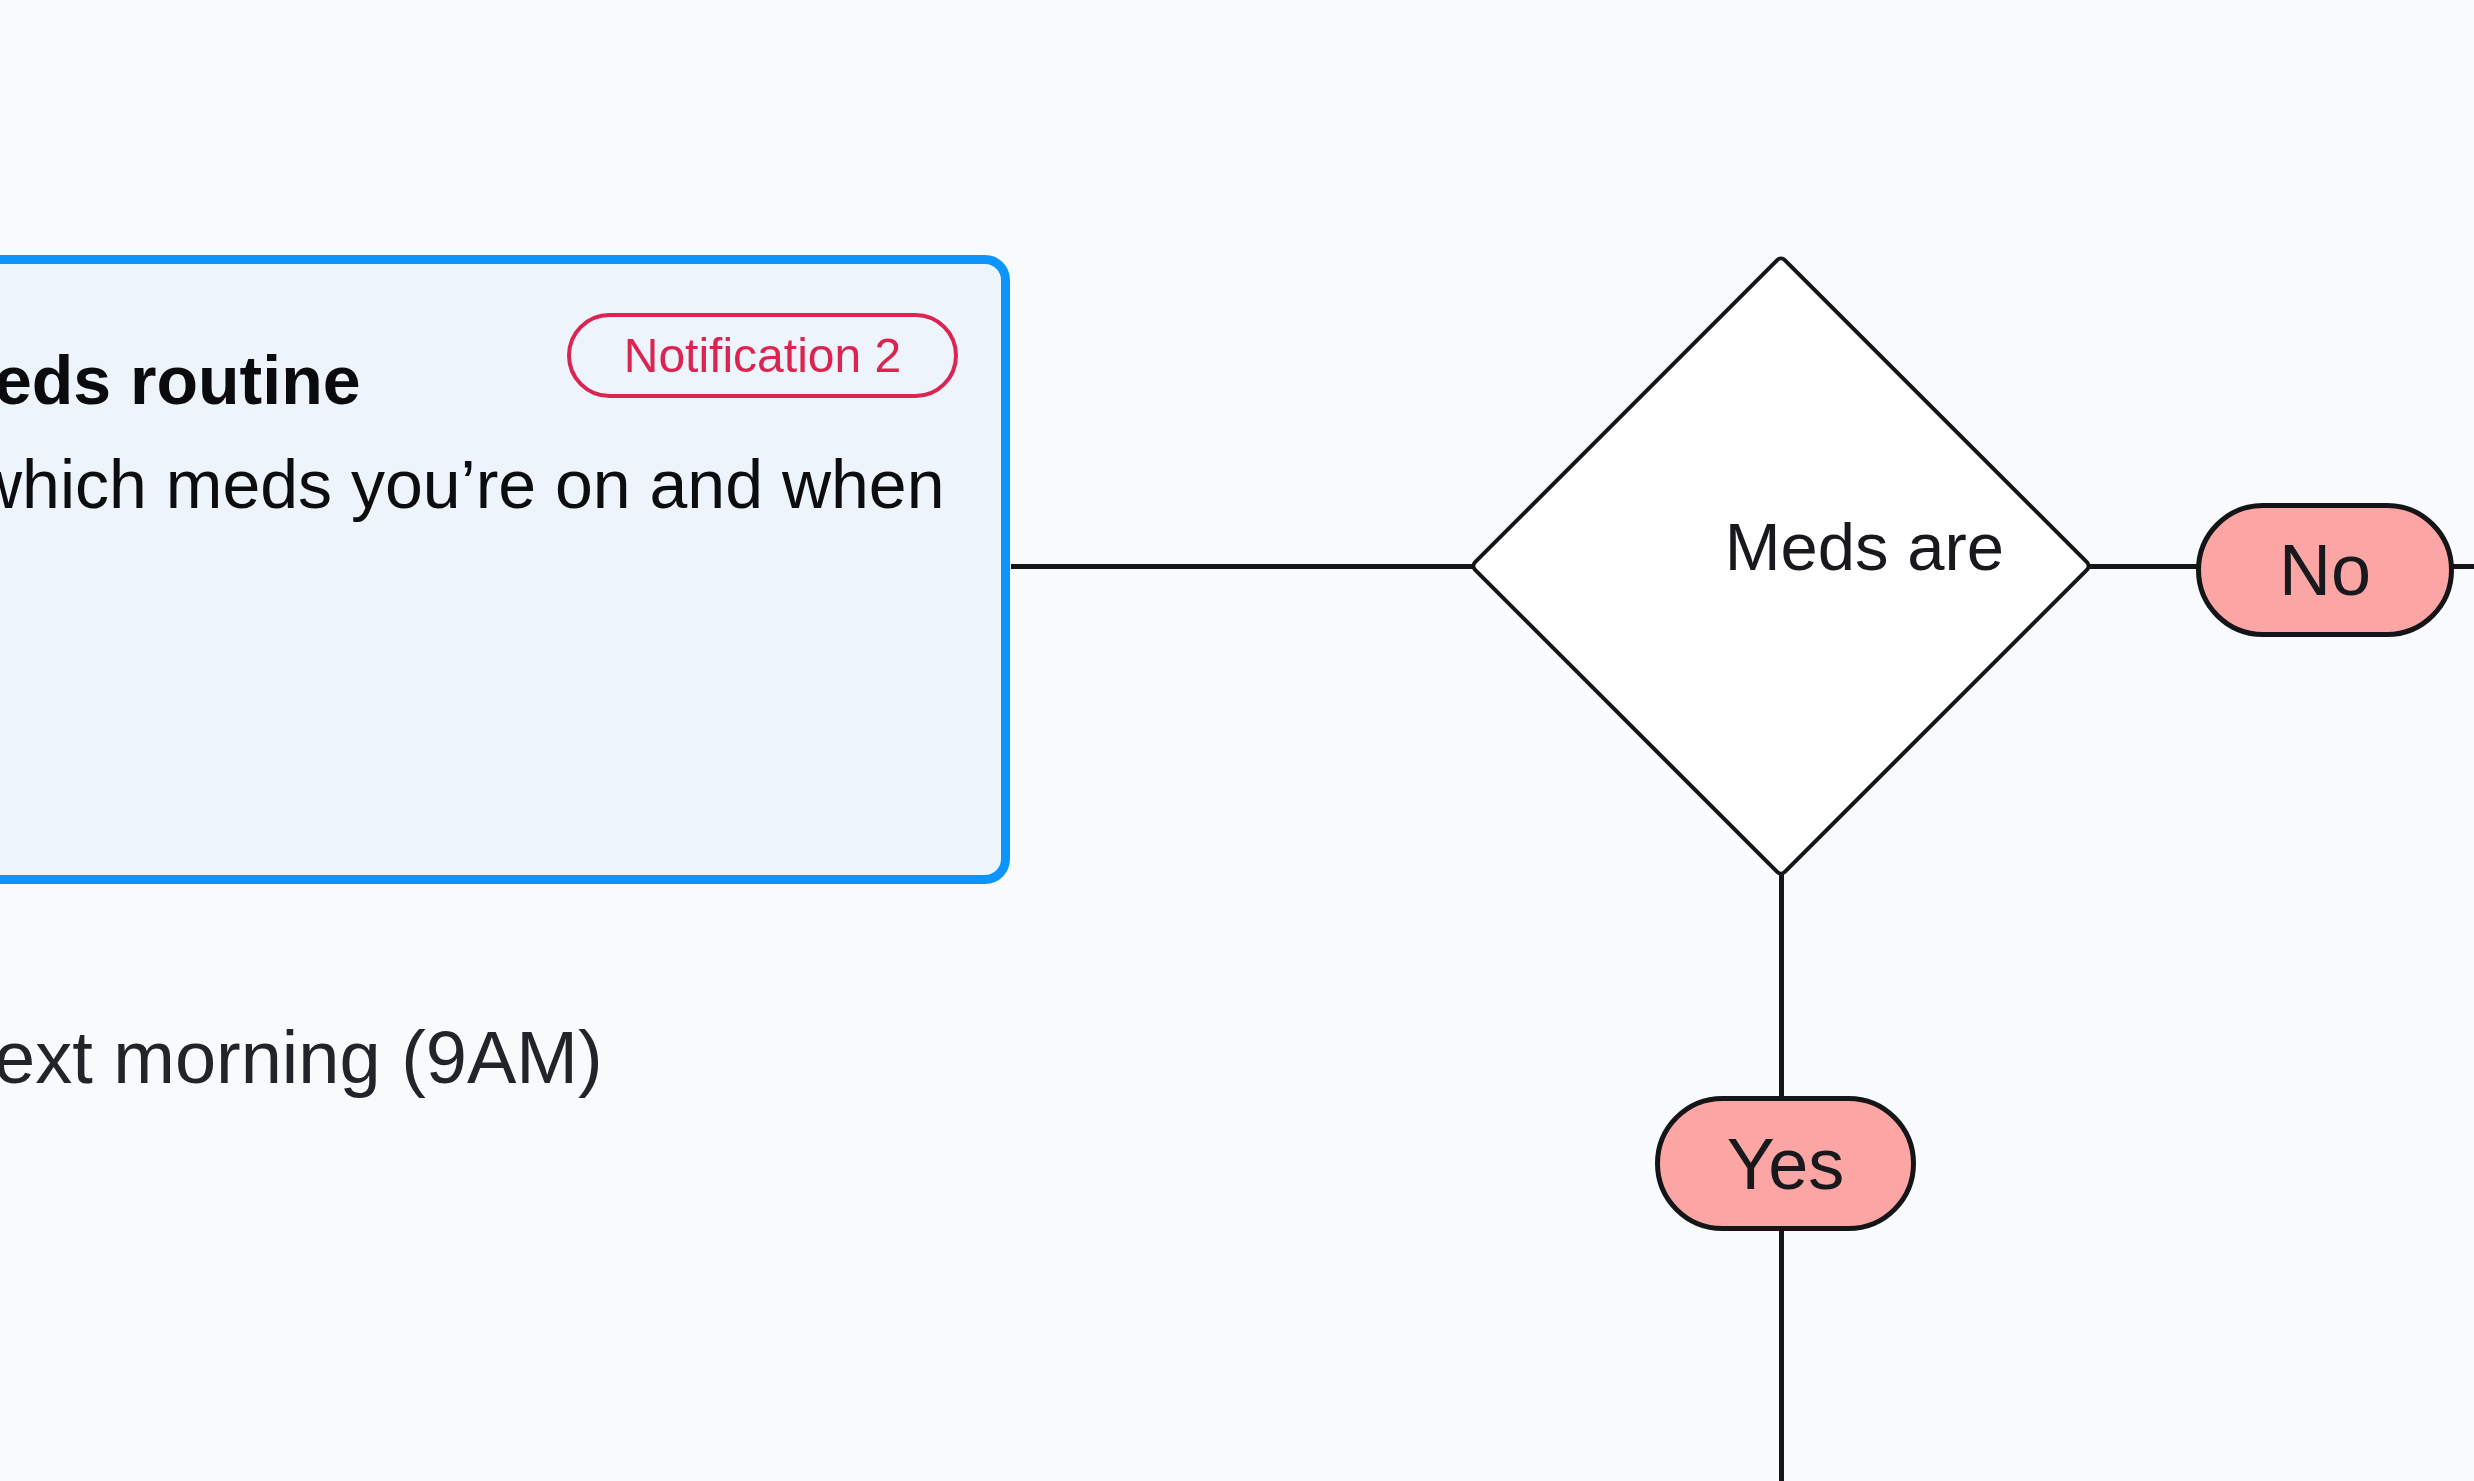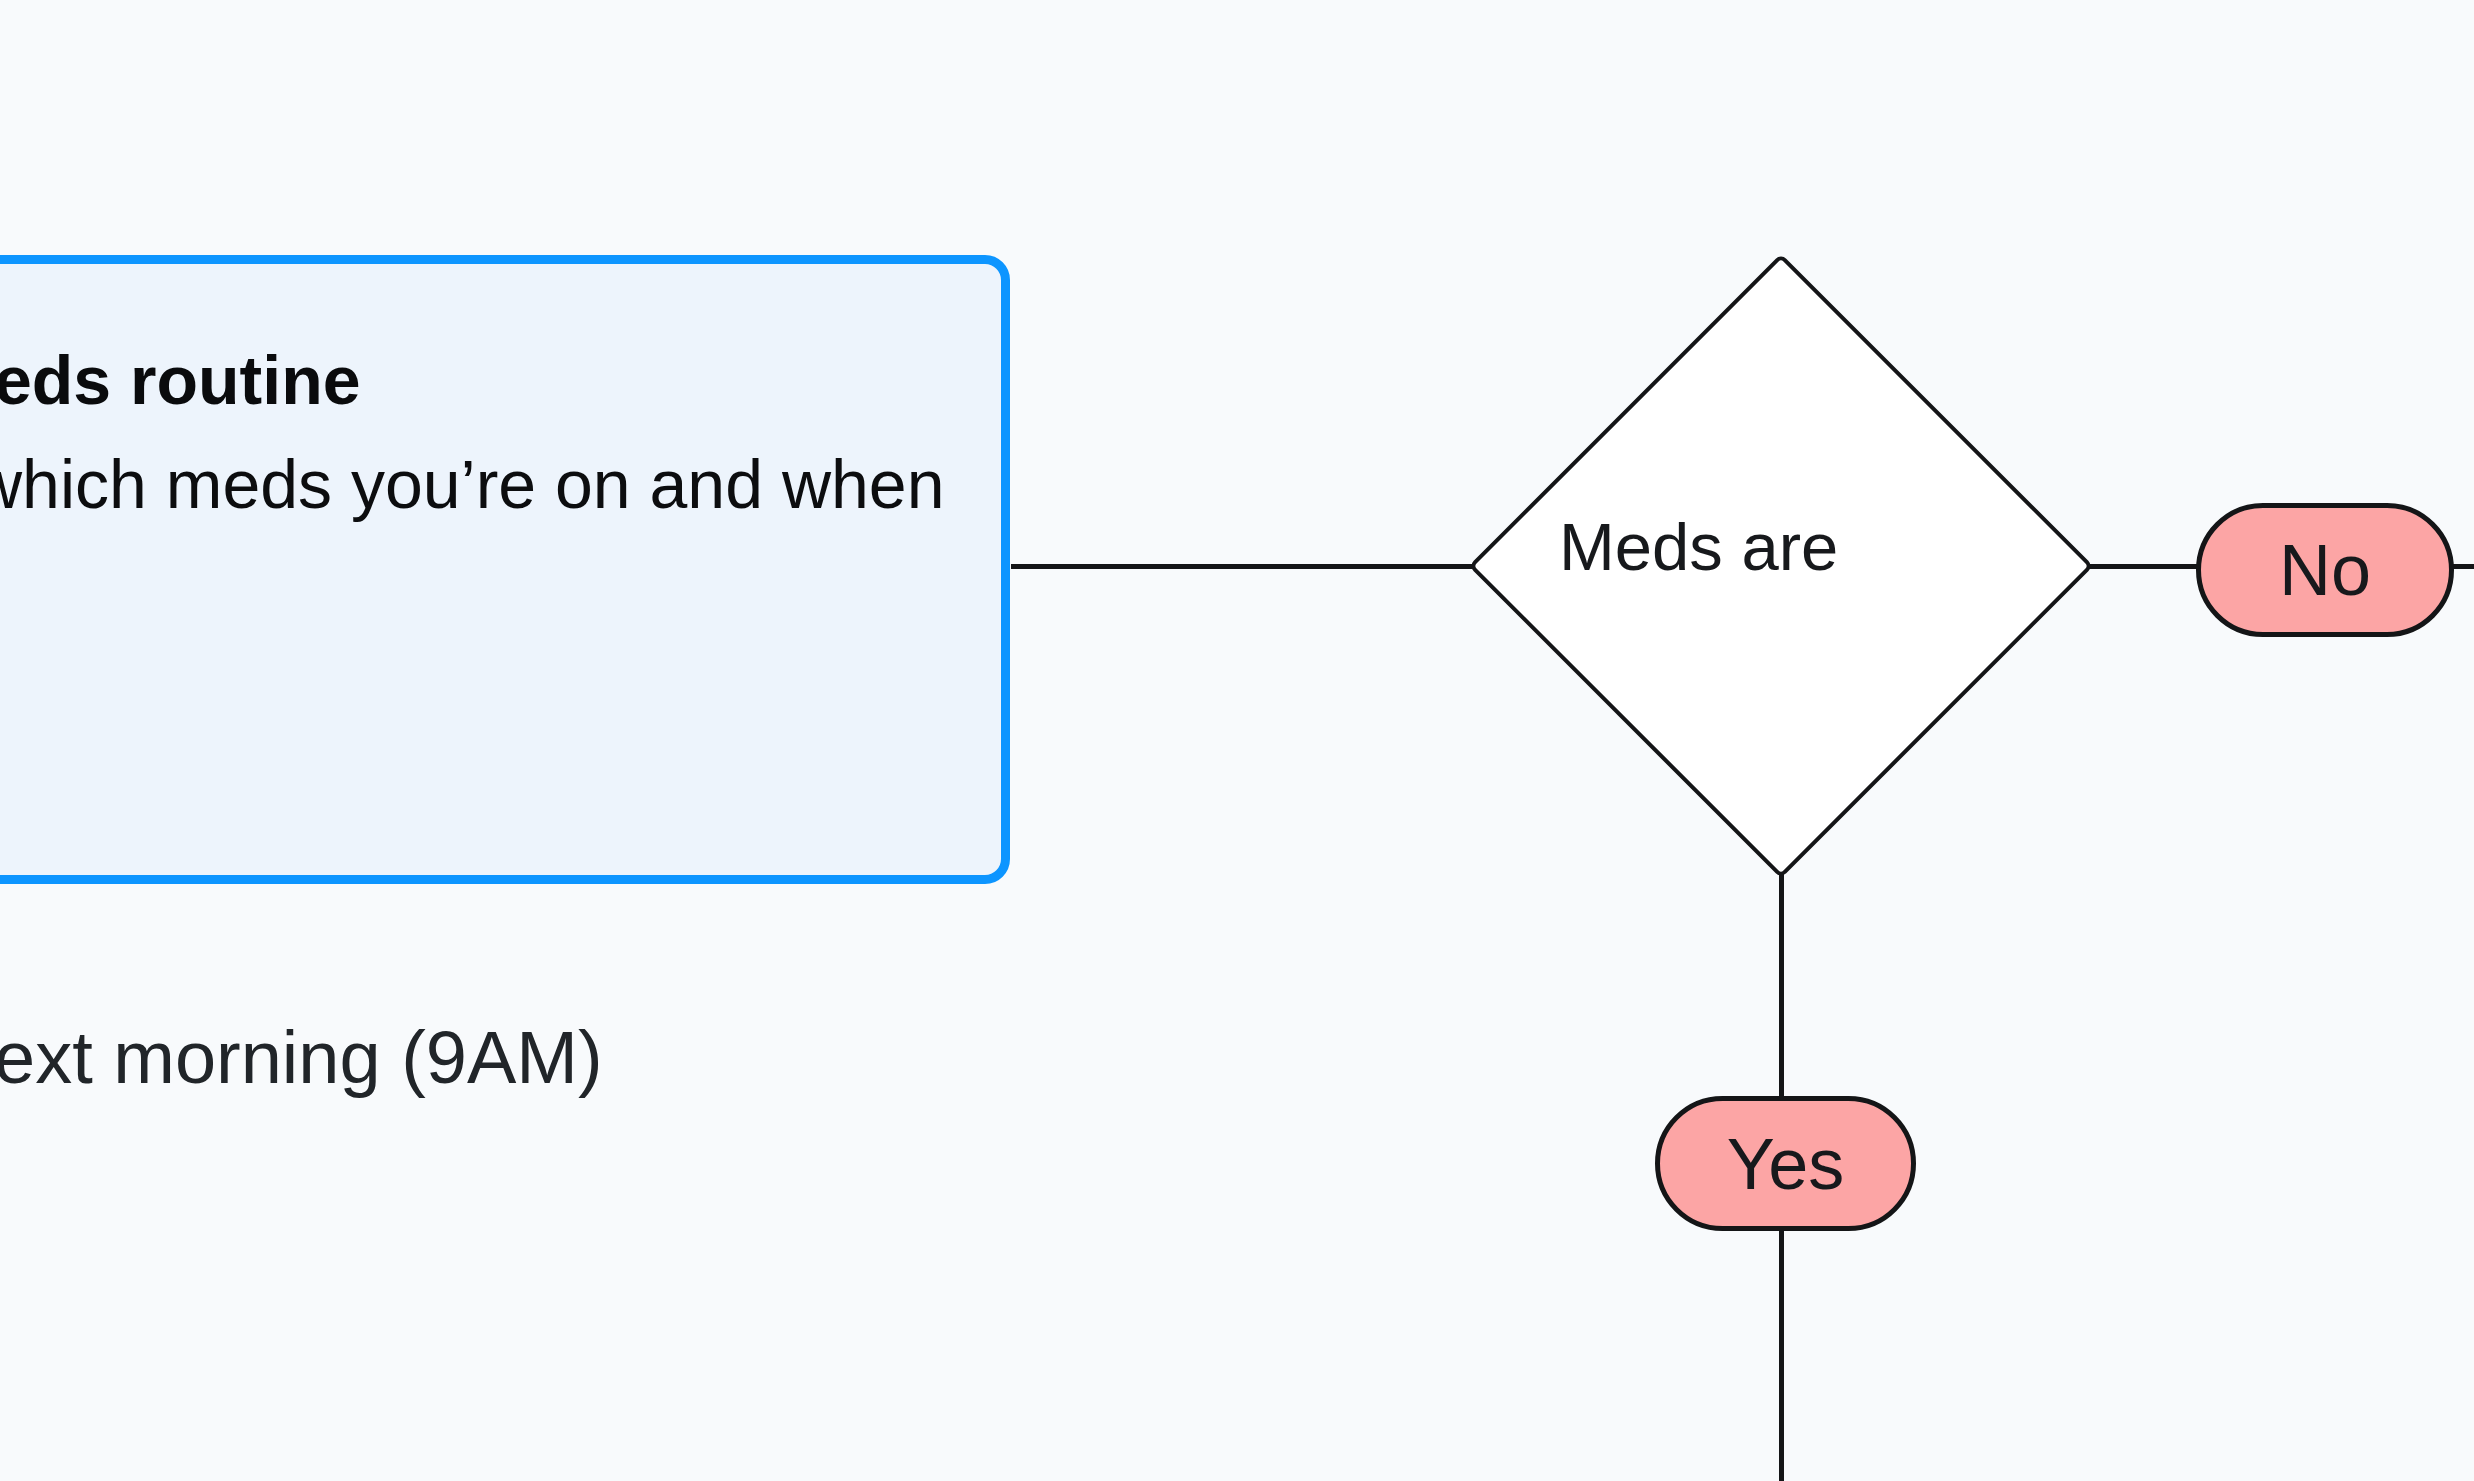--- a/index.html
+++ b/index.html
@@ -96,21 +96,21 @@
     border: 4.5px solid #141517;
     border-radius: 7.4px;
     transform: rotate(45deg);
     z-index: 2;
   }
   .decision-label {
     position: absolute;
     left: 1559px;
     top: 501px;
     width: 445px;
-    text-align: left;
+    text-align: right;
     font-size: 67px;
     line-height: 92px;
     color: #17191c;
     z-index: 3;
   }
 
   
   .pill {
     position: absolute;
     box-sizing: border-box;
@@ -126,20 +126,21 @@
     white-space: nowrap;
   }
   .pill-no  { left: 2196px; top: 503px;  width: 258px; height: 134px; }
   .pill-yes { left: 1655px; top: 1096px; width: 261px; height: 135px; text-align: center; }
 </style>
 </head>
 <body>
 
 <div class="note-card">
   <div class="card-title">eds routine</div>
+  <div class="notification-badge">Notification 2</div>
   <div class="body-line body-line-1">which meds you’re on and when</div>
 </div>
 
 <div class="canvas-text">ext morning (9AM)</div>
 
 <div class="connector connector-h"></div>
 <div class="connector connector-v"></div>
 
 <div class="decision-diamond"></div>
 <div class="decision-label">

